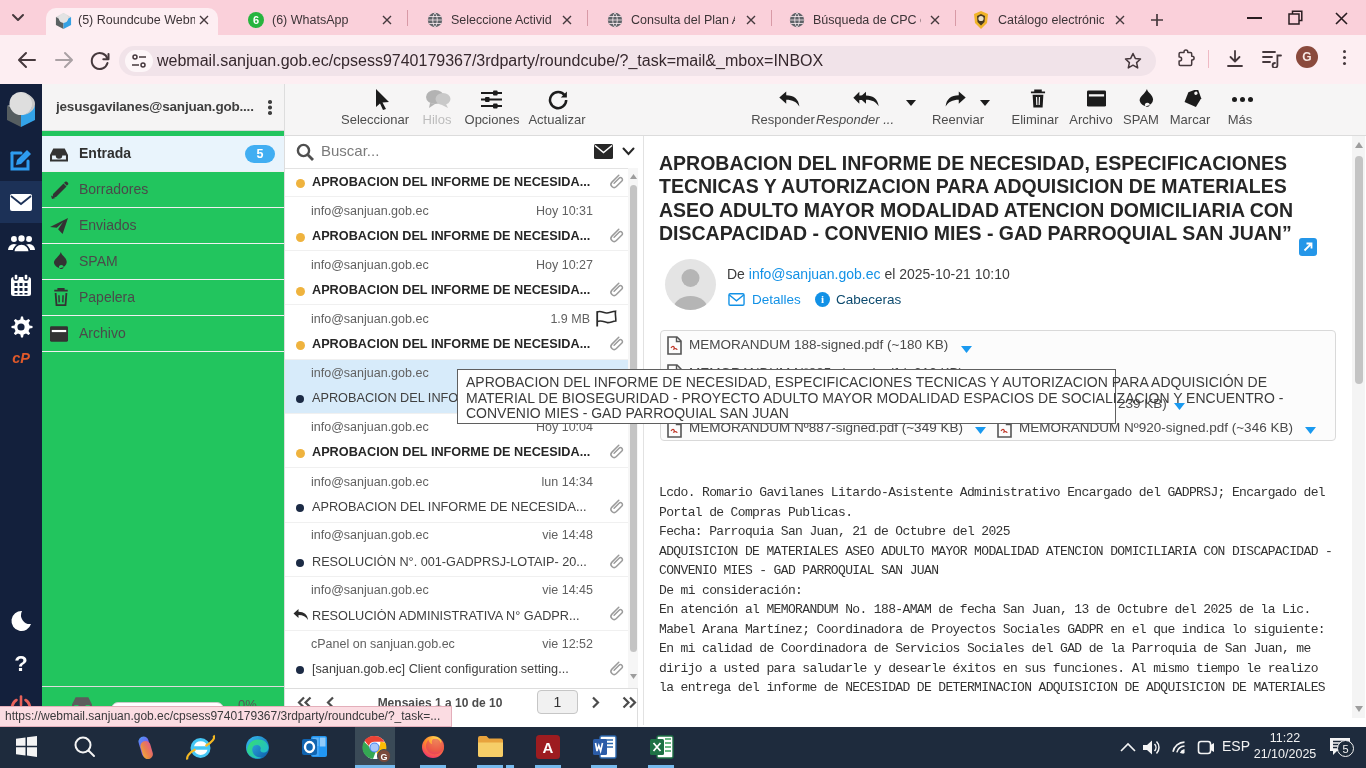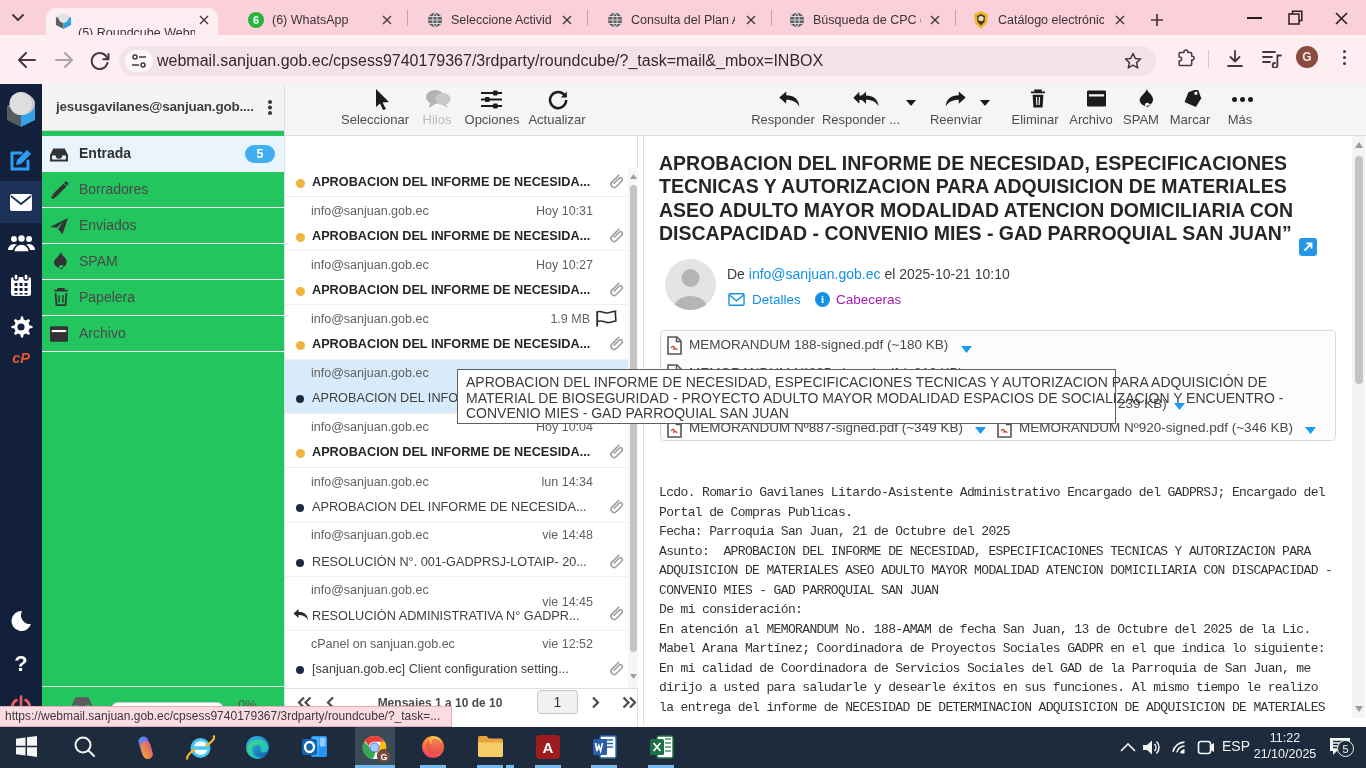--- a/index.html
+++ b/index.html
@@ -51,21 +51,21 @@
       <path d="M2 2 L7 7 L12 2" stroke="#45383c" stroke-width="2" fill="none" stroke-linecap="round" stroke-linejoin="round"></path>
     </svg>
 
   <div class="abs" style="left:46px;top:8px;width:172px;height:27px;background:#fdeef2;border-radius:10px 10px 0 0;"></div>
   <svg class="abs" style="left:55px;top:13px" width="17" height="16" viewBox="0 0 20 19">
     <polygon points="10,0 19,4.7 10,9.4 1,4.7" fill="#d9d9d9"></polygon>
     <polygon points="1,4.7 10,9.4 10,19 1,14.3" fill="#5b6263"></polygon>
     <polygon points="19,4.7 10,9.4 10,19 19,14.3" fill="#34a1e4"></polygon>
     <circle cx="10" cy="6.2" r="5.6" fill="#e3e3e3"></circle>
   </svg>
-  <div class="abs tab-title" style="left:78px;top:26px;width:117px;">(5) Roundcube Webm</div>
+  <div class="abs tab-title" style="left:78px;top:13px;width:117px;">(5) Roundcube Webm</div>
   <svg class="abs" style="left:199px;top:15px" width="10" height="10" viewBox="0 0 10 10">
       <path d="M1 1 L9 9 M9 1 L1 9" stroke="#44393d" stroke-width="1.4"></path>
     </svg>
 
   <div class="abs" style="left:248px;top:12px;width:16px;height:16px;border-radius:50%;background:#27b43e;color:#fff;font-size:11px;font-weight:bold;text-align:center;line-height:16px;">6</div>
   <div class="abs tab-title" style="left:272px;top:13px;width:95px;">(6) WhatsApp</div>
   <svg class="abs" style="left:382px;top:15px" width="10" height="10" viewBox="0 0 10 10">
       <path d="M1 1 L9 9 M9 1 L1 9" stroke="#44393d" stroke-width="1.4"></path>
     </svg>
   <div class="tabsep" style="left:407px;"></div>
@@ -324,20 +324,34 @@
           <rect x="12" y="13.4" width="4.6" height="5.2" rx="1" fill="#1c1c1c"></rect>
         </svg>
       <div class="abs lbl" style="left:176px;top:28px;width:62px;text-align:center;">Opciones</div>
 
       <svg class="abs" style="left:262px;top:5px" width="21" height="21" viewBox="0 0 21 21">
           <path d="M17.8 6.5 a8.1 8.1 0 1 0 1.4 4.5" fill="none" stroke="#1c1c1c" stroke-width="2.5"></path>
           <path d="M19.9 2.5 L19.9 8.6 L13.8 8.6 Z" fill="#1c1c1c"></path>
         </svg>
       <div class="abs lbl" style="left:240px;top:28px;width:64px;text-align:center;">Actualizar</div>
     </div>
+    <div class="abs" id="searchrow">
+      <svg class="abs" style="left:11px;top:7px" width="18" height="18" viewBox="0 0 18 18">
+          <circle cx="7.5" cy="7.5" r="5.6" fill="none" stroke="#4f4f4f" stroke-width="2.4"></circle>
+          <path d="M11.8 11.8 L17 17" stroke="#4f4f4f" stroke-width="2.8"></path>
+        </svg>
+      <div class="abs" style="left:36px;top:6px;font-size:15px;color:#7b7b7b;">Buscar...</div>
+      <svg class="abs" style="left:309px;top:8px" width="19" height="15" viewBox="0 0 19 15">
+          <rect x="0" y="0" width="19" height="15" rx="1.5" fill="#272727"></rect>
+          <path d="M1 1.5 L9.5 8.5 L18 1.5" fill="none" stroke="#fff" stroke-width="1.6"></path>
+        </svg>
+      <svg class="abs" style="left:337px;top:11px" width="13" height="9" viewBox="0 0 13 9">
+          <path d="M1.5 1.5 L6.5 7 L11.5 1.5" fill="none" stroke="#272727" stroke-width="2" stroke-linecap="round"></path>
+        </svg>
+    </div>
 
     <div class="abs" style="left:0;top:275px;width:344px;height:54px;background:#d7ebfa;"></div>
 
     <div class="abs dot" style="left:10.5px;top:95px;background:#efb33e;"></div>
     <div class="abs subj unread" style="top:91px;width:278px;">APROBACION DEL INFORME DE NECESIDA...</div>
     <svg class="abs clip" style="left:322px;top:88px" width="19" height="20" viewBox="0 0 20 21">
         <g transform="rotate(45 10 10.5)">
           <path d="M6.7 3.8 L6.7 14 a3.3 3.3 0 0 0 6.6 0 L13.3 5.8 a2.1 2.1 0 0 0 -4.2 0 L9.1 13.2" stroke="#9b9b9b" stroke-width="1.6" fill="none" stroke-linecap="round"></path>
         </g>
       </svg>
@@ -412,21 +426,21 @@
     <div class="abs dot" style="left:10.5px;top:475px;background:#1c2b45;width:8px;height:8px;"></div>
     <div class="abs subj" style="top:471px;width:278px;">RESOLUCIÓN N°. 001-GADPRSJ-LOTAIP- 20...</div>
     <svg class="abs clip" style="left:322px;top:468px" width="19" height="20" viewBox="0 0 20 21">
         <g transform="rotate(45 10 10.5)">
           <path d="M6.7 3.8 L6.7 14 a3.3 3.3 0 0 0 6.6 0 L13.3 5.8 a2.1 2.1 0 0 0 -4.2 0 L9.1 13.2" stroke="#9b9b9b" stroke-width="1.6" fill="none" stroke-linecap="round"></path>
         </g>
       </svg>
     <div class="rowline" style="top:492px;"></div>
 
     <div class="abs sender" style="top:499px;">info@sanjuan.gob.ec</div>
-    <div class="abs mdate" style="right:44px;top:499px;margin-top:12px;">vie 14:45</div>
+    <div class="abs mdate" style="right:44px;top:499px;">vie 14:45</div>
     <svg class="abs" style="left:7px;top:524px" width="17" height="13" viewBox="0 0 17 13">
         <path d="M6.5 1 L1.5 5.5 L6.5 10 L6.5 7 C11 7 14 8.5 16 12 C15.5 6.5 12 3.8 6.5 3.8 Z" fill="#2b2b2b"></path>
       </svg>
     <div class="abs subj" style="top:525px;width:278px;">RESOLUCIÓN ADMINISTRATIVA N° GADPR...</div>
     <svg class="abs clip" style="left:322px;top:520px" width="19" height="20" viewBox="0 0 20 21">
         <g transform="rotate(45 10 10.5)">
           <path d="M6.7 3.8 L6.7 14 a3.3 3.3 0 0 0 6.6 0 L13.3 5.8 a2.1 2.1 0 0 0 -4.2 0 L9.1 13.2" stroke="#9b9b9b" stroke-width="1.6" fill="none" stroke-linecap="round"></path>
         </g>
       </svg>
     <div class="rowline" style="top:546px;"></div>
@@ -472,29 +486,29 @@
 
       <svg class="abs" style="left:139px;top:6px" width="24" height="18" viewBox="0 0 17 13">
           <path d="M6.5 1 L1.5 5.5 L6.5 10 L6.5 7 C11 7 14 8.5 16 12 C15.5 6.5 12 3.8 6.5 3.8 Z" fill="#1c1c1c"></path>
         </svg>
       <div class="abs lbl" style="left:105px;top:28px;width:80px;text-align:center;">Responder</div>
 
       <svg class="abs" style="left:214px;top:6px" width="28" height="18" viewBox="0 0 21 13">
           <path d="M5.5 1 L1 5.5 L5.5 10 L5.5 7.2 L7.5 7.2 L7.5 3.8 L5.5 3.8 Z" fill="#1c1c1c"></path>
           <path d="M10.5 1 L5.5 5.5 L10.5 10 L10.5 7 C15 7 18 8.5 20 12 C19.5 6.5 16 3.8 10.5 3.8 Z" fill="#1c1c1c"></path>
         </svg>
-      <div class="abs lbl" style="left:178px;top:28px;width:90px;text-align:center;">Responder ...</div>
+      <div class="abs lbl" style="left:178px;top:28px;width:90px;text-align:left;font-style:italic;">Responder ...</div>
       <svg class="abs" style="left:268px;top:16px" width="10" height="7" viewBox="0 0 10 7">
           <path d="M0 0 L5 6 L10 0 Z" fill="#1c1c1c"></path>
         </svg>
 
       <svg class="abs" style="left:306px;top:6px" width="24" height="18" viewBox="0 0 17 13">
           <path d="M10.5 1 L15.5 5.5 L10.5 10 L10.5 7 C6 7 3 8.5 1 12 C1.5 6.5 5 3.8 10.5 3.8 Z" fill="#1c1c1c"></path>
         </svg>
-      <div class="abs lbl" style="left:264px;top:28px;width:80px;text-align:right;">Reenviar</div>
+      <div class="abs lbl" style="left:280px;top:28px;width:80px;text-align:center;">Reenviar</div>
       <svg class="abs" style="left:342px;top:16px" width="10" height="7" viewBox="0 0 10 7">
           <path d="M0 0 L5 6 L10 0 Z" fill="#1c1c1c"></path>
         </svg>
 
       <svg class="abs" style="left:392px;top:5px" width="16" height="20" viewBox="0 0 17 20">
           <path d="M1 3 L16 3 M5.5 3 L5.5 1 L11.5 1 L11.5 3" fill="none" stroke="#1c1c1c" stroke-width="2"></path>
           <path d="M2.8 5.5 L3.6 19 L13.4 19 L14.2 5.5 Z M6.3 8 L6.6 16.5 L7.9 16.5 L7.6 8 Z M9.4 8 L9.1 16.5 L10.4 16.5 L10.7 8 Z" fill="#1c1c1c" fill-rule="evenodd"></path>
         </svg>
       <div class="abs lbl" style="left:367px;top:28px;width:60px;text-align:center;">Eliminar</div>
 
@@ -530,21 +544,21 @@
           <path d="M8 51 a17.5 14 0 0 1 35 0 Z" fill="#b5b5b5"></path>
         </svg>
     </div>
     <div class="abs" style="left:89px;top:182px;font-size:14px;color:#3c3c3c;">De <span style="color:#1291e6;">info@sanjuan.gob.ec</span> el 2025-10-21 10:10</div>
     <svg class="abs" style="left:90px;top:209px" width="17" height="13" viewBox="0 0 19 15">
         <rect x="0.8" y="0.8" width="17.4" height="13.4" rx="1.5" fill="none" stroke="#1291e6" stroke-width="1.6"></rect>
         <path d="M1 2 L9.5 9 L18 2" fill="none" stroke="#1291e6" stroke-width="1.6"></path>
       </svg>
     <div class="abs" style="left:114px;top:208px;font-size:13.5px;color:#1291e6;">Detalles</div>
     <div class="abs" style="left:177px;top:208px;width:15px;height:15px;border-radius:50%;background:#1291e6;color:#fff;font-size:11px;font-weight:bold;text-align:center;line-height:15px;font-family:'Liberation Serif',serif;">i</div>
-    <div class="abs" style="left:198px;top:208px;font-size:13.5px;color:#a21caf;">Cabeceras</div>
+    <div class="abs" style="left:198px;top:208px;font-size:13.5px;color:#0c4a6e;">Cabeceras</div>
 
     <div class="abs" style="left:22px;top:246px;width:676px;height:111px;background:#fcfcfc;border:1px solid #d9d9d9;border-radius:4px;"></div>
 
     <svg class="abs" style="left:29px;top:252px" width="15" height="19" viewBox="0 0 15 19">
         <path d="M1 1 L10 1 L14 5 L14 18 L1 18 Z" fill="none" stroke="#555" stroke-width="1.6"></path>
         <path d="M9.5 1 L9.5 5.5 L14 5.5" fill="none" stroke="#555" stroke-width="1.4"></path>
         <path d="M4 12 c2 -3 4 -1 3 1 c2 -1 3 0 3 1" stroke="#c0392b" stroke-width="1.2" fill="none"></path>
       </svg>
     <div class="abs" style="left:51px;top:253px;font-size:13.5px;color:#4a4a4a;">MEMORANDUM 188-signed.pdf (~180 KB)</div>
     <svg class="abs" style="left:323px;top:262px" width="11" height="8" viewBox="0 0 11 8">
@@ -578,21 +592,20 @@
       </svg>
     <div class="abs" style="left:381px;top:336px;font-size:13.5px;color:#4a4a4a;">MEMORANDUM Nº920-signed.pdf (~346 KB)</div>
     <svg class="abs" style="left:667px;top:343px" width="11" height="8" viewBox="0 0 11 8">
         <path d="M0 0 L5.5 7 L11 0 Z" fill="#1a9af0"></path>
       </svg>
 
     <div class="abs" style="left:21px;top:399px;width:680px;font-family:'Liberation Mono',monospace;font-size:13px;letter-spacing:-0.64px;line-height:19.55px;color:#333;white-space:nowrap;">
       <div>Lcdo. Romario Gavilanes Litardo-Asistente Administrativo Encargado del GADPRSJ; Encargado del</div>
       <div>Portal de Compras Publicas.</div>
       <div>Fecha: Parroquia San Juan, 21 de Octubre del 2025</div>
-      <div>Asunto:&nbsp; APROBACION DEL INFORME DE NECESIDAD, ESPECIFICACIONES TECNICAS Y AUTORIZACION PARA</div>
       <div>ADQUISICION DE MATERIALES ASEO ADULTO MAYOR MODALIDAD ATENCION DOMICILIARIA CON DISCAPACIDAD -</div>
       <div>CONVENIO MIES - GAD PARROQUIAL SAN JUAN</div>
       <div>De mi consideración:</div>
       <div>En atención al MEMORANDUM No. 188-AMAM de fecha San Juan, 13 de Octubre del 2025 de la Lic.</div>
       <div>Mabel Arana Martínez; Coordinadora de Proyectos Sociales GADPR en el que indica lo siguiente:</div>
       <div>En mi calidad de Coordinadora de Servicios Sociales del GAD de la Parroquia de San Juan, me</div>
       <div>dirijo a usted para saludarle y desearle éxitos en sus funciones. Al mismo tiempo le realizo</div>
       <div>la entrega del informe de NECESIDAD DE DETERMINACION ADQUISICION DE ADQUISICION DE MATERIALES</div>
     </div>
 

